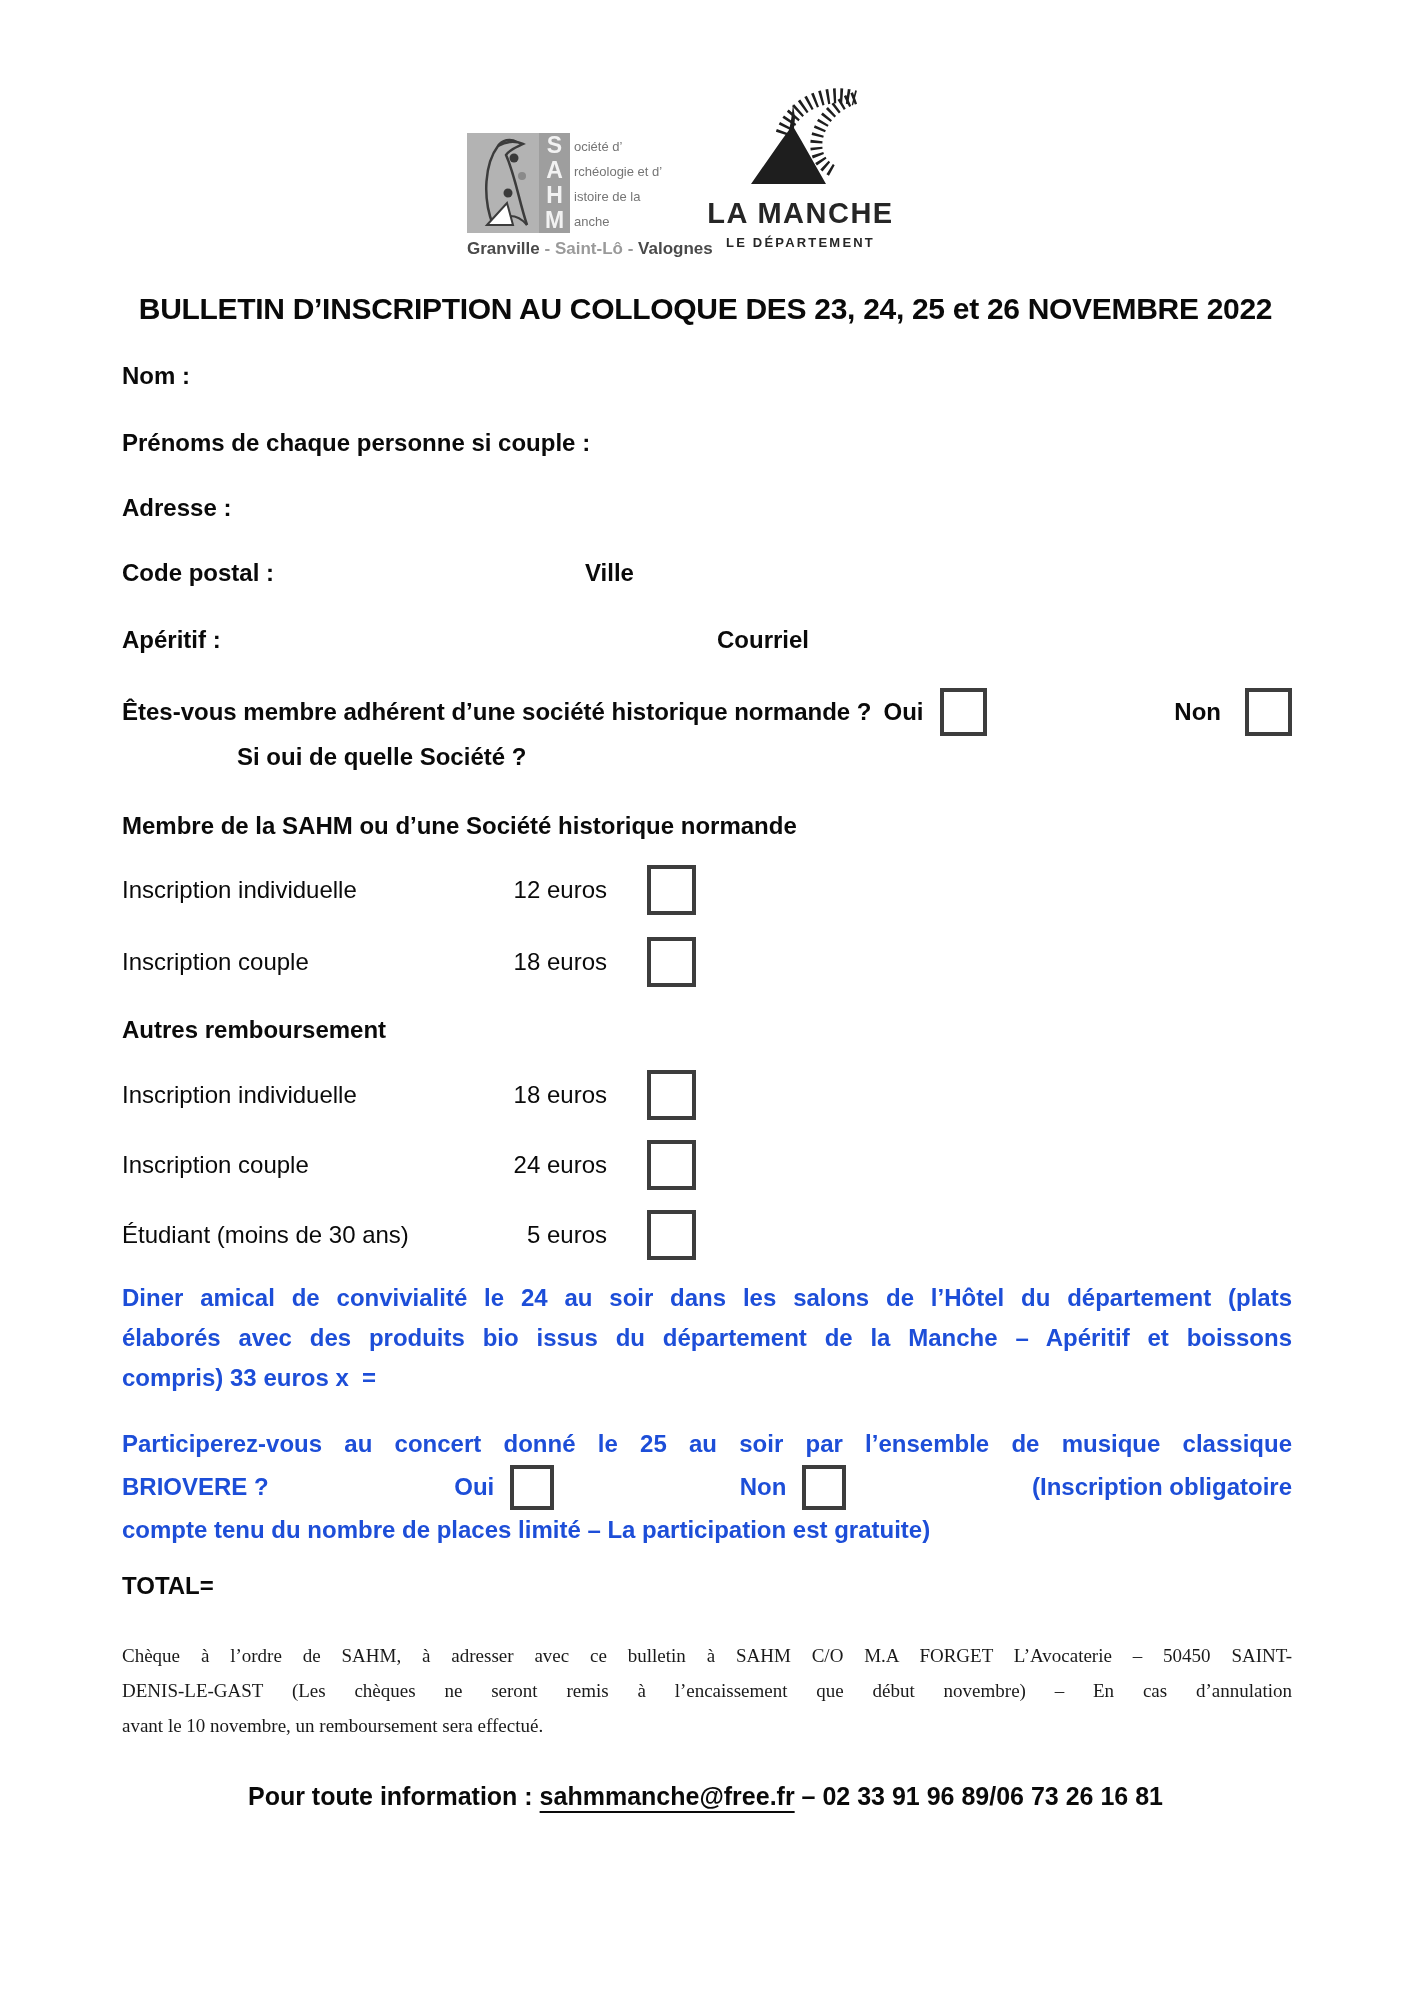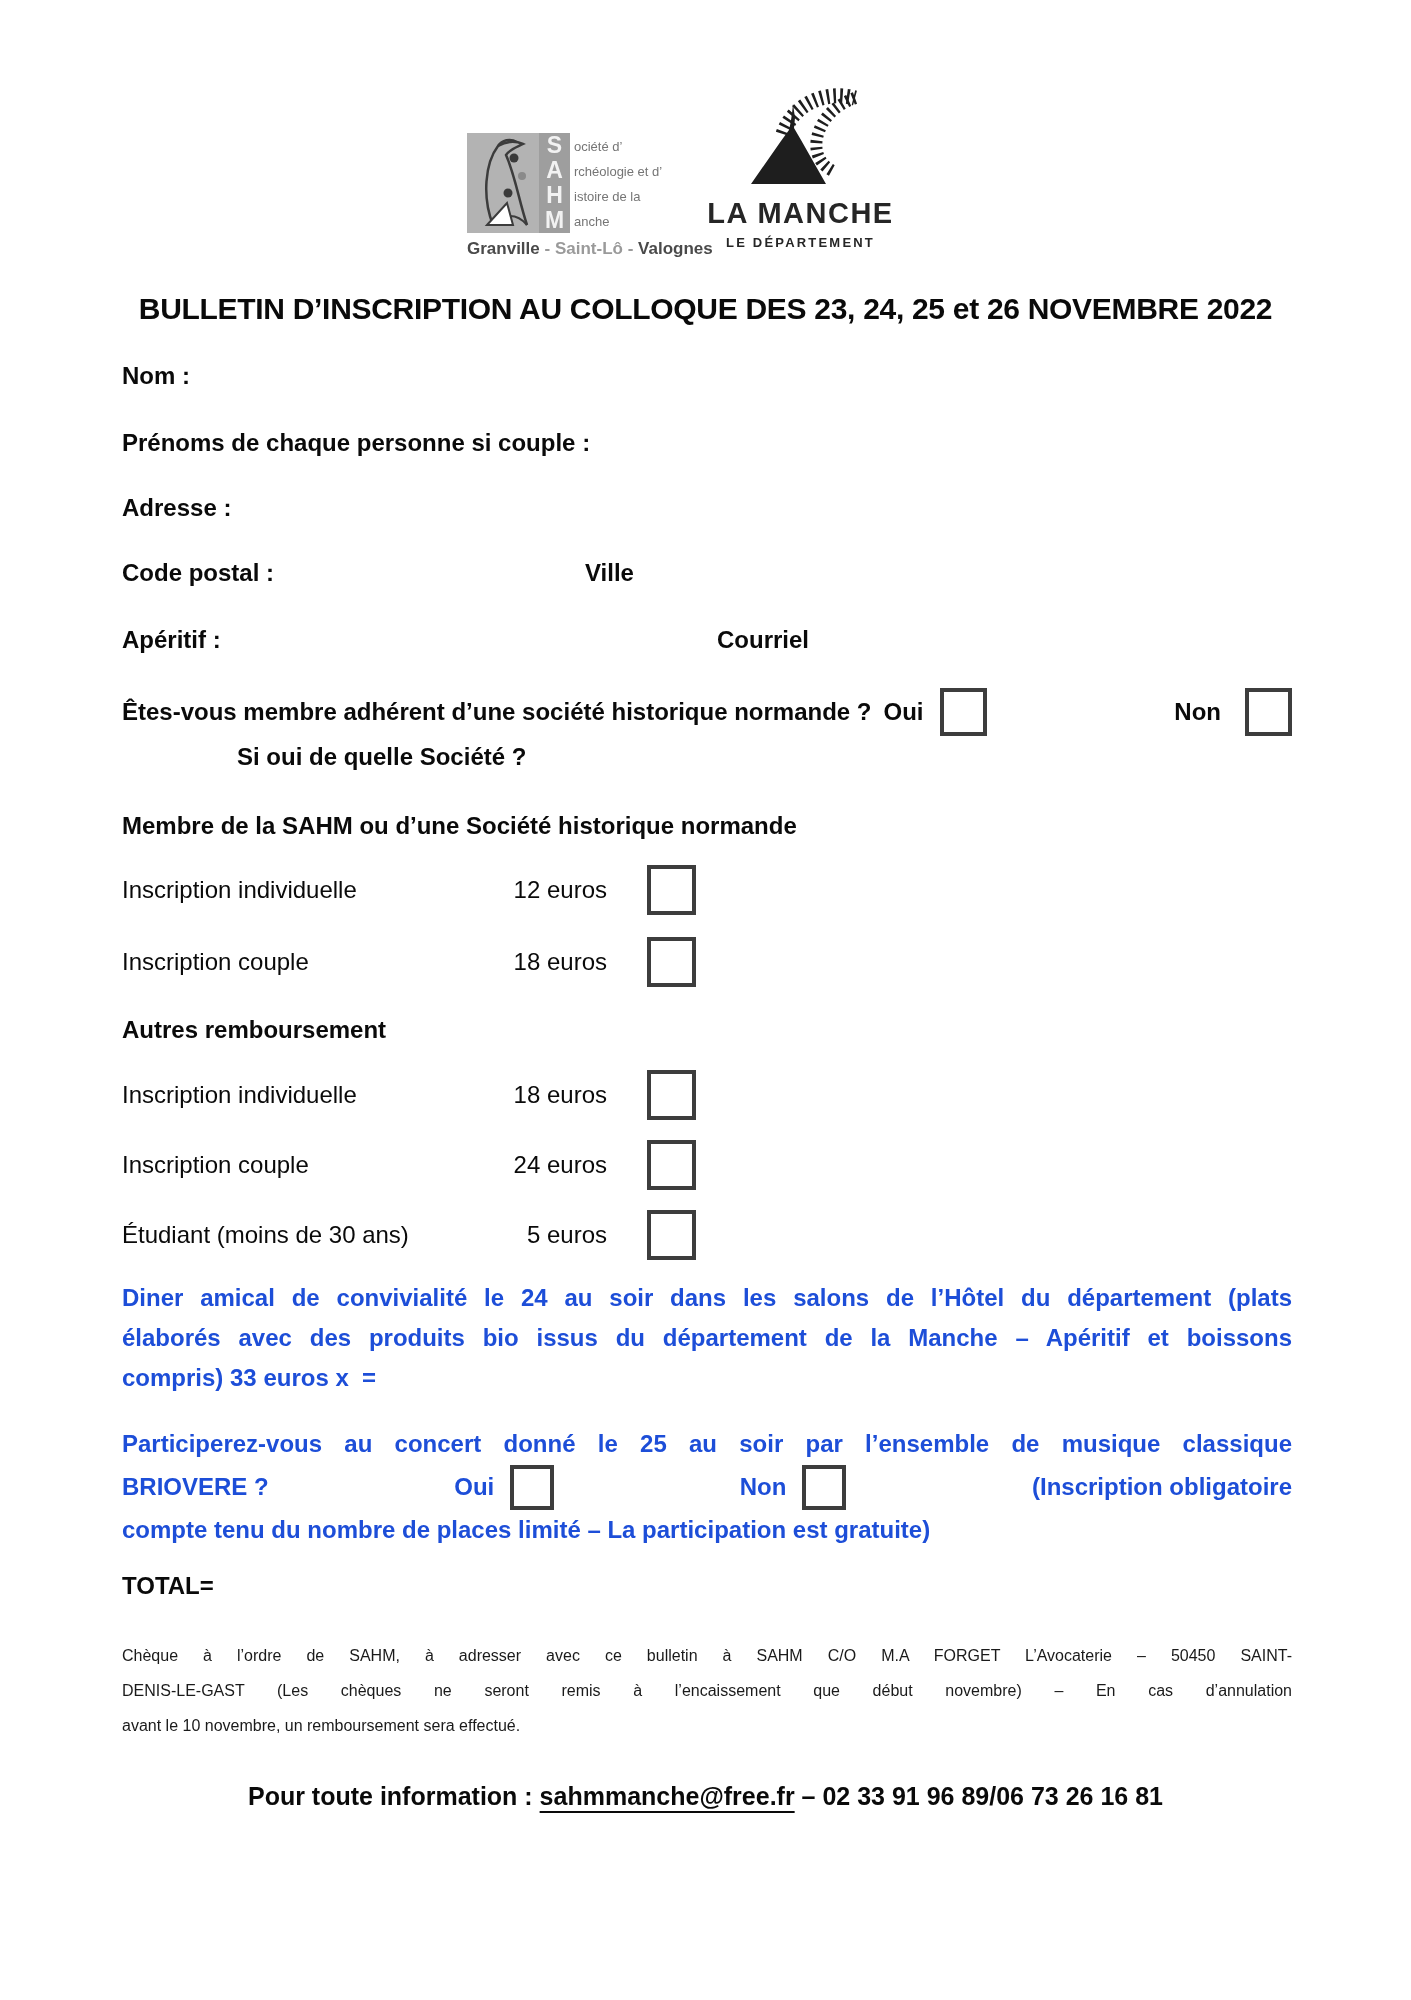--- a/index.html
+++ b/index.html
@@ -53,21 +53,21 @@
 
   
   .para { position:absolute; left:122px; width:1170px; font-size:24px; font-weight:700; color:#1d4ed8; }
   .ln { height:40px; line-height:40px; }
   .just { text-align:justify; text-align-last:justify; }
   .pre { white-space:pre-wrap; }
   .crow { display:flex; justify-content:space-between; align-items:center; height:46px; }
   .cgroup { display:inline-flex; align-items:center; gap:16px; }
 
   
-  .pay { position:absolute; left:122px; width:1170px; font-size:16px; font-weight:400; color:#1a1a1a; }
+  .pay { position:absolute; left:122px; width:1170px; font-size:19px; font-weight:400; color:#1a1a1a;font-family:Liberation Serif, serif; }
   .pay .ln { height:35px; line-height:35px; }
 
   
   .footer { position:absolute; top:1782px; left:0; width:100%; text-align:center;
             font-size:25px; font-weight:700; white-space:pre-wrap; }
   .email { text-decoration:underline; text-underline-offset:6px; text-decoration-thickness:2px; color:inherit; cursor:pointer; }
 </style>
 </head>
 <body>
 

